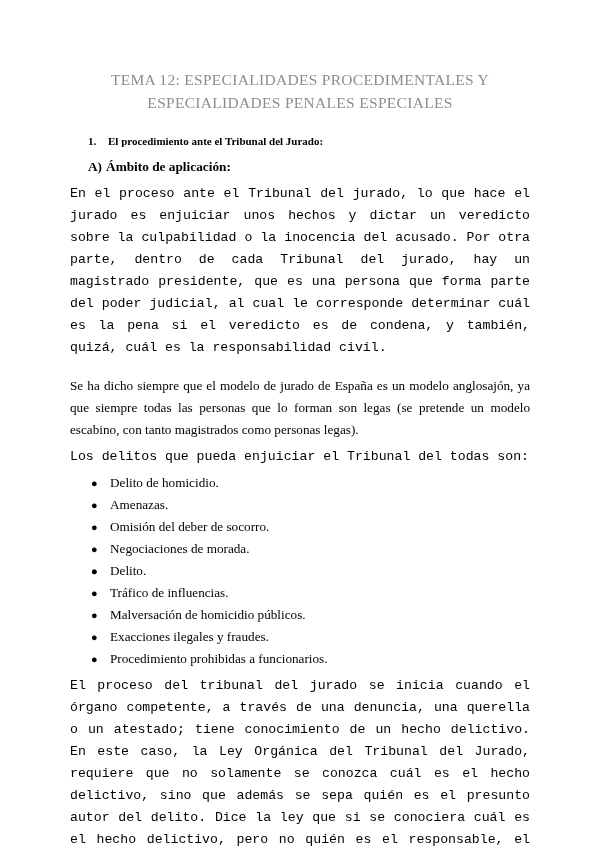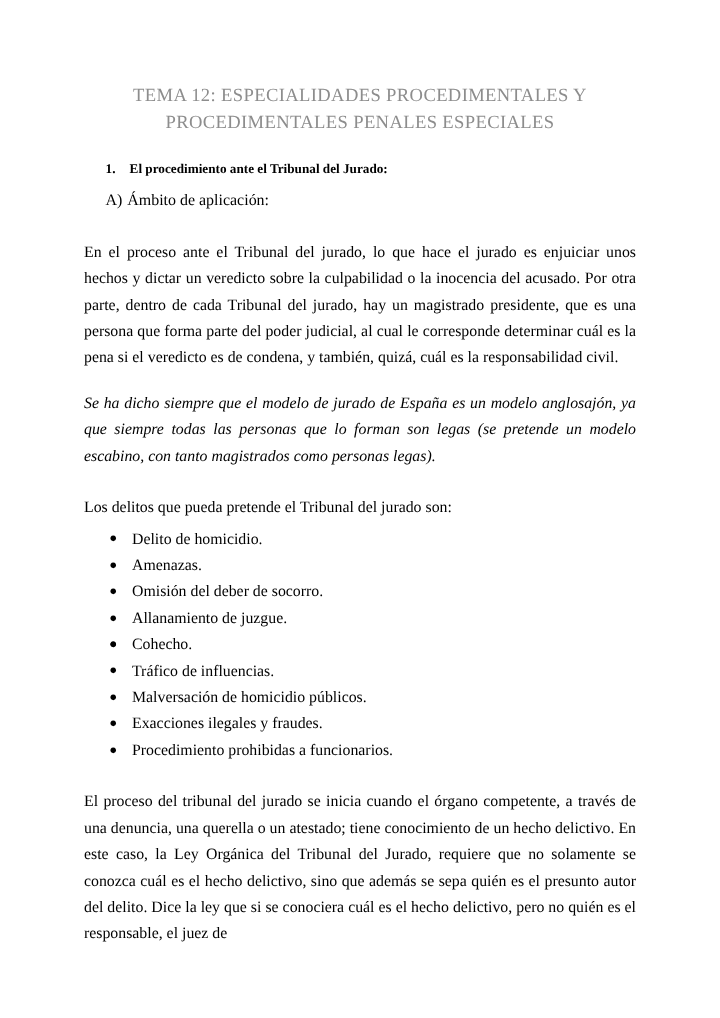--- a/index.html
+++ b/index.html
@@ -49,44 +49,44 @@
     margin: 16px 0 0 0;
     padding-left: 18px;
     text-indent: 0;
     white-space: nowrap;
   }
   .numbered-heading .num {
     display: inline-block;
     width: 20px;
   }
   .sub-heading {
-    font-weight: normal;
+    font-weight: bold;
     font-size: 13.3px;
     line-height: 22px;
     margin: 4px 0 0 0;
     padding-left: 18px;
     white-space: nowrap;
   }
   .sub-heading .letter {
     display: inline-block;
     margin-right: 4px;
   }
   p.body-text {
     font-size: 13.2px;
     line-height: 22px;
     text-align: justify;
     text-justify: inter-word;
     margin: 6px 0 0 0;
   }
   p.body-text.gap {
     margin-top: 16px;
-    font-style: italic;
   }
   p.body-text.tight {
-    margin-top: 21px;
+    margin-top: 5px;
+    font-family: Liberation Mono, monospace;
   }
   ul.delitos {
     list-style: none;
     margin: 4px 0 0 0;
     padding: 0;
   }
   ul.delitos li {
     font-size: 13.2px;
     line-height: 22px;
     padding-left: 40px;
@@ -102,45 +102,45 @@
   }
 </style>
 </head>
 <body style="background: rgb(255, 255, 255); color: rgb(0, 0, 0);">
 
 <div class="page">
   <div class="content">
 
     <h1 class="doc-title" style="color: rgb(141, 141, 141);">
       <span class="title-line">TEMA 12: ESPECIALIDADES PROCEDIMENTALES Y</span>
-      <span class="title-line">PROCEDIMENTALES PENALES ESPECIALES</span>
+      <span class="title-line">ESPECIALIDADES PENALES ESPECIALES</span>
     </h1>
 
     <div class="numbered-heading">
       <span class="num">1.</span><span>El procedimiento ante el Tribunal del Jurado:</span>
     </div>
 
     <div class="sub-heading">
       <span class="letter">A)</span><span>Ámbito de aplicación:</span>
     </div>
 
     <p class="body-text tight">En el proceso ante el Tribunal del jurado, lo que hace el jurado es enjuiciar unos hechos y dictar un veredicto sobre la culpabilidad o la inocencia del acusado. Por otra parte, dentro de cada Tribunal del jurado, hay un magistrado presidente, que es una persona que forma parte del poder judicial, al cual le corresponde determinar cuál es la pena si el veredicto es de condena, y también, quizá, cuál es la responsabilidad civil.</p>
 
     <p class="body-text gap">Se ha dicho siempre que el modelo de jurado de España es un modelo anglosajón, ya que siempre todas las personas que lo forman son legas (se pretende un modelo escabino, con tanto magistrados como personas legas).</p>
 
 
-    <p class="body-text tight">Los delitos que pueda pretende el Tribunal del jurado son:</p>
+    <p class="body-text tight">Los delitos que pueda enjuiciar el Tribunal del todas son:</p>
 
     <ul class="delitos">
         <li><span class="bullet">●</span><span>Delito de homicidio.</span></li>
         <li><span class="bullet">●</span><span>Amenazas.</span></li>
         <li><span class="bullet">●</span><span>Omisión del deber de socorro.</span></li>
-        <li><span class="bullet">●</span><span>Allanamiento de juzgue.</span></li>
+        <li><span class="bullet">●</span><span>Negociaciones de morada.</span></li>
         <li><span class="bullet">●</span></li>
-        <li><span class="bullet">●</span><span>Cohecho.</span></li>
+        <li><span class="bullet">●</span><span>Delito.</span></li>
         <li><span class="bullet">●</span><span>Tráfico de influencias.</span></li>
         <li><span class="bullet">●</span><span>Malversación de homicidio públicos.</span></li>
         <li><span class="bullet">●</span><span>Exacciones ilegales y fraudes.</span></li>
         <li><span class="bullet">●</span><span>Procedimiento prohibidas a funcionarios.</span></li>
       </ul>
 
 
 
     <p class="body-text tight">El proceso del tribunal del jurado se inicia cuando el órgano competente, a través de una denuncia, una querella o un atestado; tiene conocimiento de un hecho delictivo. En este caso, la Ley Orgánica del Tribunal del Jurado, requiere que no solamente se conozca cuál es el hecho delictivo, sino que además se sepa quién es el presunto autor del delito. Dice la ley que si se conociera cuál es el hecho delictivo, pero no quién es el responsable, el juez de</p>
 

